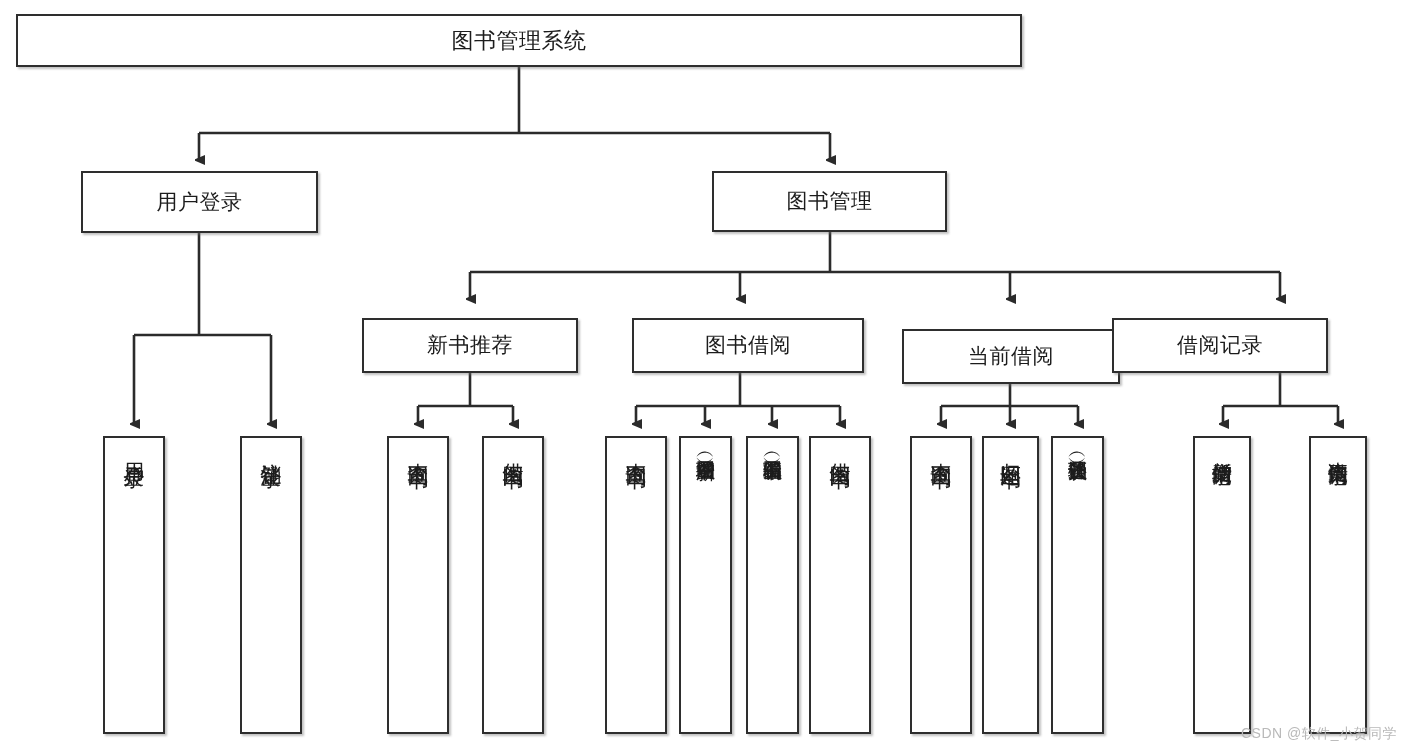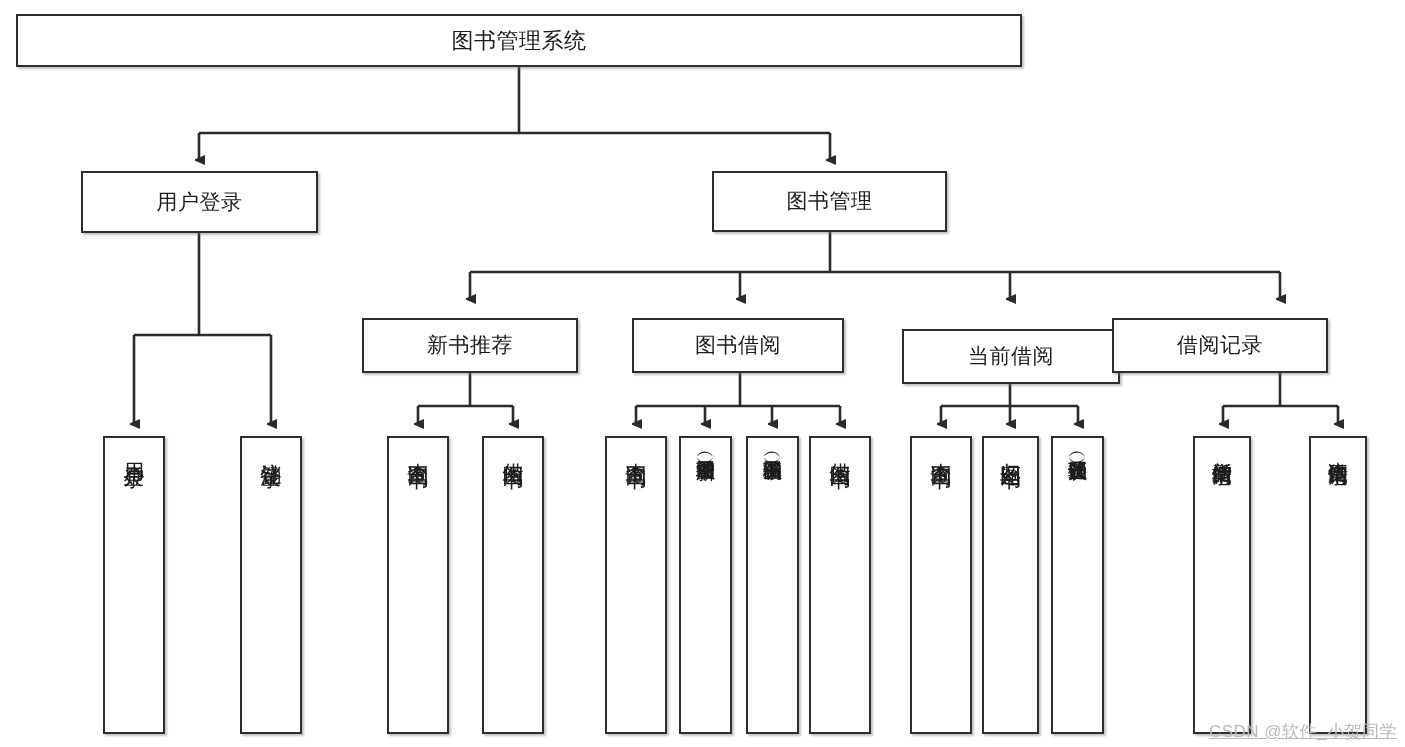--- a/index.html
+++ b/index.html
@@ -68,26 +68,25 @@
     letter-spacing: 1px;
   }
   .node.vert.narrow .label {
     font-size: 19px;
     letter-spacing: 0px;
   }
   .watermark {
     position: absolute;
     right: 8px;
     bottom: 4px;
-    font-size: 17px;
+    font-size: 14px;
     color: #b9b9b9;
     letter-spacing: 0.5px;
     white-space: nowrap;
     user-select: none;
-    text-decoration: underline;
   }
 </style>
 </head>
 <body>
 
 <div id="canvas">
 
   <svg class="connectors" viewBox="0 0 1405 747" xmlns="http://www.w3.org/2000/svg">
     <defs>
       <marker id="arrow" markerWidth="10" markerHeight="10" refX="5" refY="6" orient="auto" markerUnits="userSpaceOnUse">
@@ -145,21 +144,21 @@
   <div class="node horiz" style="left:81px; top:171px; width:237px; height:62px;">
     <span class="label">用户登录</span>
   </div>
   <div class="node horiz" style="left:712px; top:171px; width:235px; height:61px;">
     <span class="label">图书管理</span>
   </div>
 
   <div class="node horiz" style="left:362px; top:318px; width:216px; height:55px;">
     <span class="label">新书推荐</span>
   </div>
-  <div class="node horiz" style="left:632px; top:318px; width:212px; height:55px;">
+  <div class="node horiz" style="left:632px; top:318px; width:232px; height:55px;">
     <span class="label">图书借阅</span>
   </div>
   <div class="node horiz" style="left:902px; top:329px; width:218px; height:55px;">
     <span class="label">当前借阅</span>
   </div>
   <div class="node horiz" style="left:1112px; top:318px; width:216px; height:55px;">
     <span class="label">借阅记录</span>
   </div>
 
   <div class="node vert" style="left:103px; top:436px; width:62px; height:298px;">

